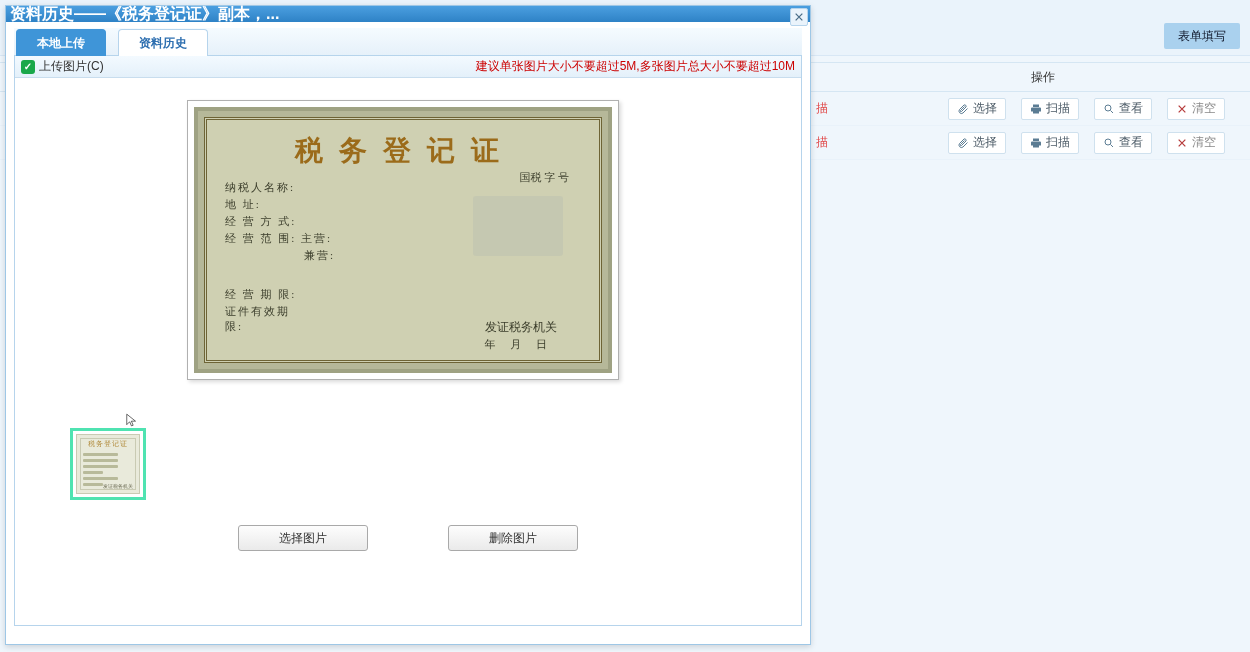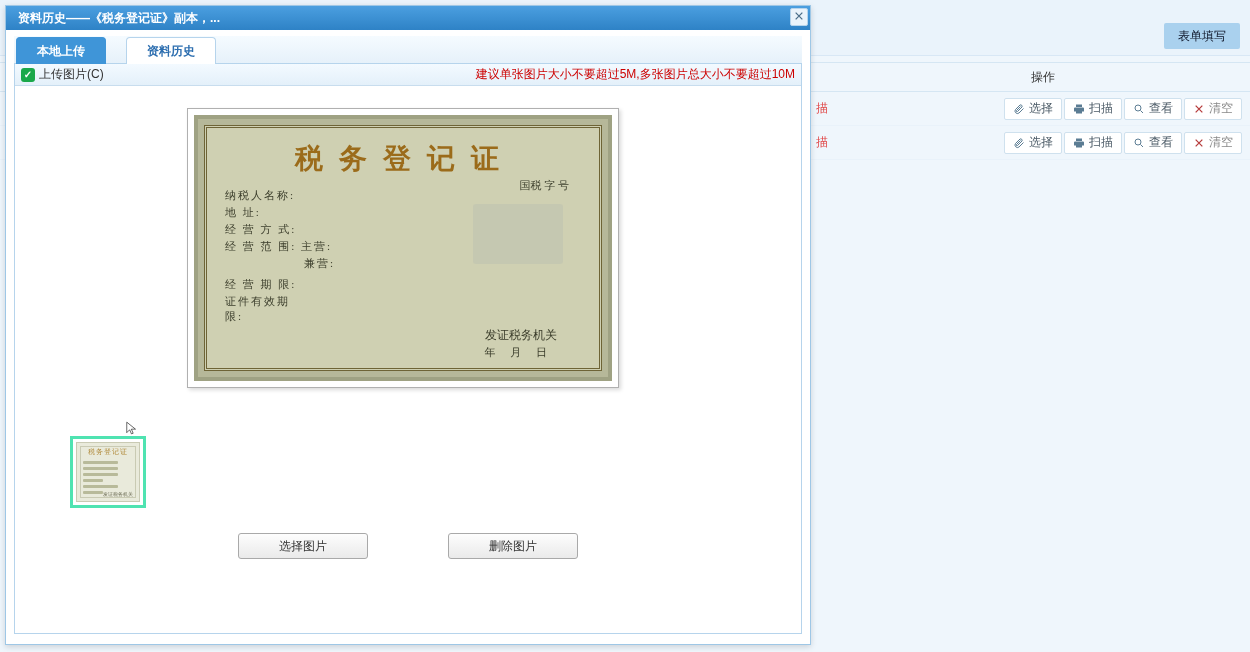--- a/index.html
+++ b/index.html
@@ -55,21 +55,21 @@
   .bg-col-state { width: 836px; text-align: center; color: #333; }
   .bg-col-op    { flex: 1; text-align: center; color: #333; }
 
   .bg-row {
     display: flex;
     align-items: center;
     height: 34px;
     border-bottom: 1px solid #e9f2fa;
   }
   .bg-row .state { width: 836px; text-align: right; padding-right: 8px; color: #e04444; }
-  .bg-row .ops   { flex: 1; display: flex; justify-content: flex-end; gap: 2px; padding-right: 8px; }
+  .bg-row .ops   { flex: 1; display: flex; justify-content: flex-end; gap: 15px; padding-right: 25px; }
 
   .mini-btn {
     display: inline-flex;
     align-items: center;
     gap: 4px;
     height: 22px;
     padding: 0 8px;
     border: 1px solid #cfe1ee;
     background: #fff;
     color: #4b5a66;
@@ -85,28 +85,28 @@
   .dialog {
     position: absolute;
     left: 5px; top: 5px;
     width: 806px;
     height: 640px;
     background: #fff;
     border: 1px solid #9ec7e6;
     box-shadow: 0 2px 6px rgba(0,0,0,.15);
   }
   .dialog-title {
-    height: 24px;
+    height: 16px;
     background: linear-gradient(#4b9fe0, #2e82c6);
     color: #fff;
     font-weight: bold;
-    font-size: 12px;
+    font-size: 16px;
     display: flex;
     align-items: center;
-    padding: 0 12px;
+    padding: 0 4px;
     position: relative;
   }
   .dialog-close {
     position: absolute;
     right: 2px; top: 2px;
     width: 18px; height: 18px;
     display: flex; align-items: center; justify-content: center;
     border: 1px solid #b6d4ec;
     background: #eaf3fb;
     color: #4a6d88;
@@ -118,21 +118,21 @@
     padding: 6px 8px 8px 8px;
   }
 
   
   .tabs {
     display: flex;
     height: 28px;
     border-bottom: 1px solid #b6d4ec;
     background: linear-gradient(#f5fbff, #e6f1fa);
     padding-left: 2px;
-    gap: 20px;
+    gap: 12px;
   }
   .tab {
     padding: 0 20px;
     height: 27px;
     line-height: 27px;
     margin-top: 1px;
     border: 1px solid #b6d4ec;
     border-bottom: none;
     border-radius: 4px 4px 0 0;
     background: #fff;
@@ -229,21 +229,21 @@
     color: #3b3d2b;
   }
   .cert-row {
     display: flex;
     font-size: 11px;
     color: #3b3d2b;
     margin: 2px 0;
     min-height: 13px;
   }
   .cert-row .lab { width: 78px; letter-spacing: 2px; }
-  .cert-extra { margin-top: 6px; }
+  .cert-extra { margin-top: 24px; }
   .cert-issuer {
     position: absolute;
     right: 42px; bottom: 24px;
     font-size: 12px;
     color: #3b3d2b;
   }
   .cert-date {
     position: absolute;
     right: 46px; bottom: 8px;
     font-size: 11px;

